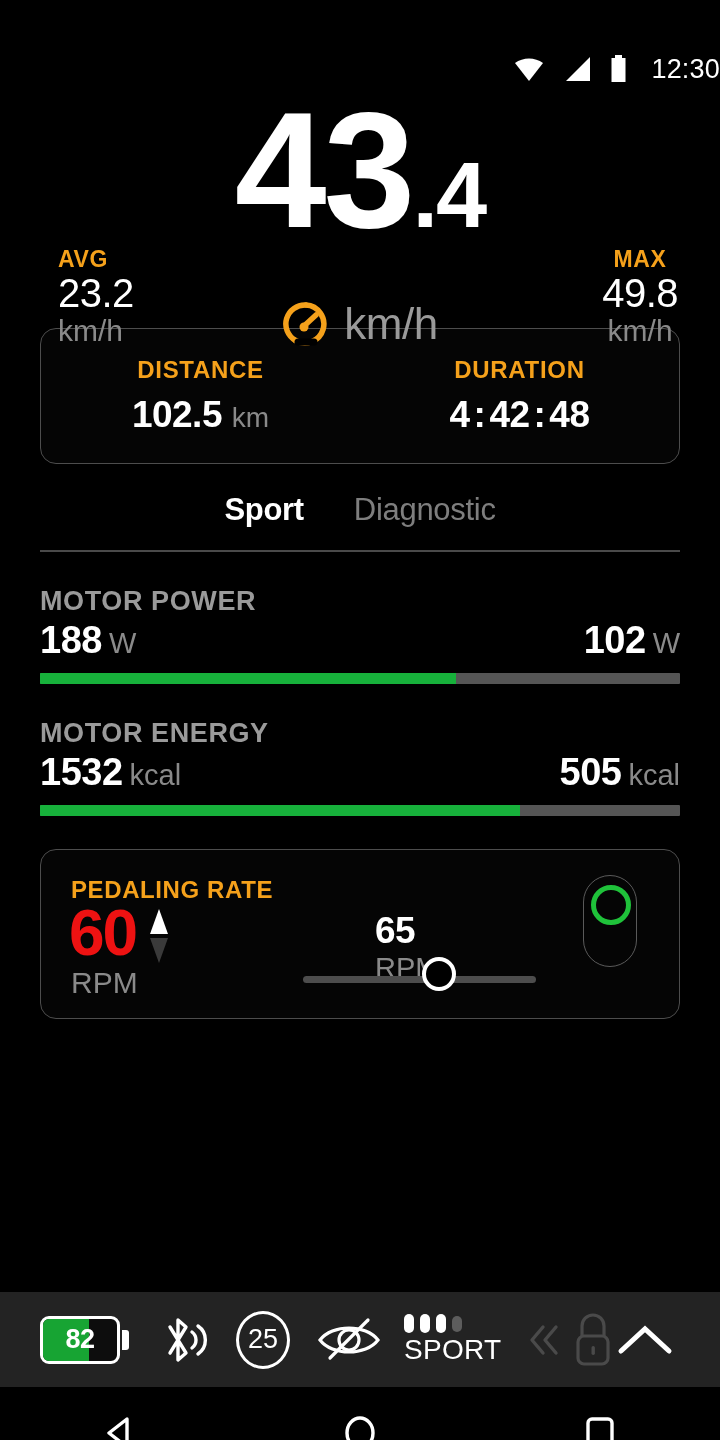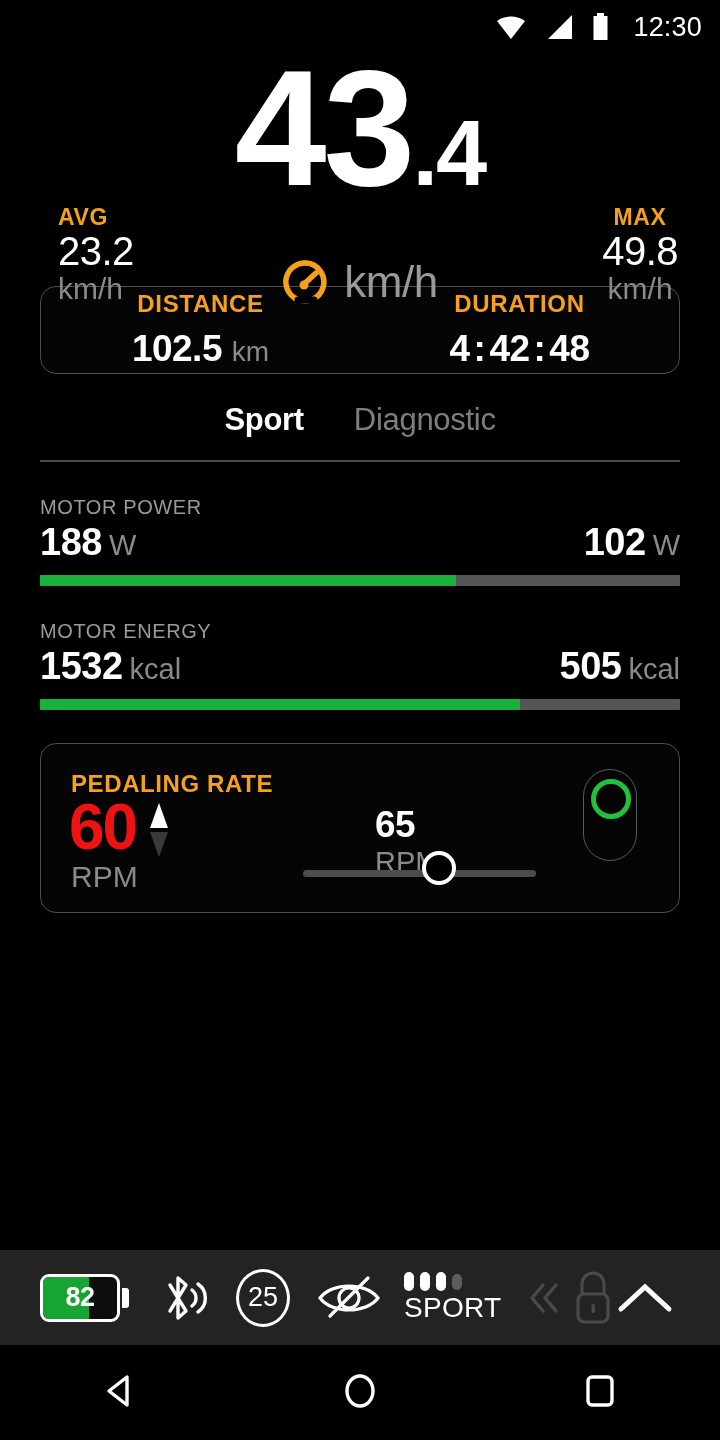--- a/index.html
+++ b/index.html
@@ -7,21 +7,21 @@
     width:720px; height:1440px;
     background:#000;
     font-family:"Liberation Sans", sans-serif;
     overflow:hidden;
   }
   #app { position:relative; width:720px; height:1440px; background:#000; }
 
   
   .statusbar {
     height:54px; display:flex; align-items:center; justify-content:flex-end;
-    padding-right:18px; gap:19px;
+    gap:19px;margin-top:42px;
   }
   .sb-icon { display:block; }
   .sb-clock {
     color:#fff; font-size:27px; font-weight:400; letter-spacing:0.2px;
     line-height:1; margin-left:5px;
   }
 
   
   .hero { position:relative; height:210px; }
   .speed-main {
@@ -43,38 +43,38 @@
     position:absolute; top:203px; left:0; right:0;
     display:flex; align-items:center; justify-content:center; gap:14px;
   }
   .unit-text { color:#9a9a9a; font-size:44px; font-weight:400; letter-spacing:-0.5px; }
 
   
   .panel {
     margin:0 40px; border:1.5px solid #4d4d4d; border-radius:16px;
     background:#050505;
   }
-  .dd-panel { margin-top:22px; height:88px; display:flex; }
+  .dd-panel { margin-top:22px; height:136px; display:flex; }
   .dd-cell { flex:1; display:flex; flex-direction:column; align-items:center; justify-content:center; }
   .dd-label { color:#f5a11b; font-size:24px; font-weight:700; letter-spacing:0.7px; }
   .dd-value { margin-top:10px; color:#fff; font-size:37px; font-weight:700; letter-spacing:-0.5px; }
   .dd-value .unit { color:#8a8a8a; font-size:28px; font-weight:400; letter-spacing:0; }
   .dur-sep { color:#fff; font-weight:700; padding:0 4px; }
 
   
   .tabs { margin-top:28px; display:flex; justify-content:center; gap:50px; padding-bottom:22px; }
   .tab { font-size:31px; font-weight:700; color:#fff; letter-spacing:-0.3px; }
   .tab.inactive { color:#7e7e7e; font-weight:400; }
   .tab-divider { height:1.5px; background:#4a4a4a; margin:0 40px; }
 
   
   .metric { margin:0 40px; padding-top:34px; }
   .metric-heads { display:flex; justify-content:space-between; }
   .m-head-left  { color:#17b13b; font-size:24px; font-weight:700; letter-spacing:0.6px; }
-  .m-head-right { color:#9a9a9a; font-size:20px; font-weight:400; letter-spacing:0.6px; }
+  .m-head-right { color:#9a9a9a; font-size:27px; font-weight:700; letter-spacing:0.6px; }
   .metric-vals { display:flex; justify-content:space-between; align-items:baseline; margin-top:2px; }
   .m-val { color:#fff; font-size:38px; font-weight:700; letter-spacing:-0.5px; }
   .m-unit { color:#8a8a8a; font-size:29px; font-weight:400; margin-left:7px; }
   .bar { margin-top:11px; height:11px; background:#555555; border-radius:1px; overflow:hidden; }
   .bar-fill { height:100%; background:#17b13b; }
 
   
   .ped-panel { margin-top:33px; height:170px; position:relative; }
   .ped-label {
     position:absolute; left:30px; top:26px;

